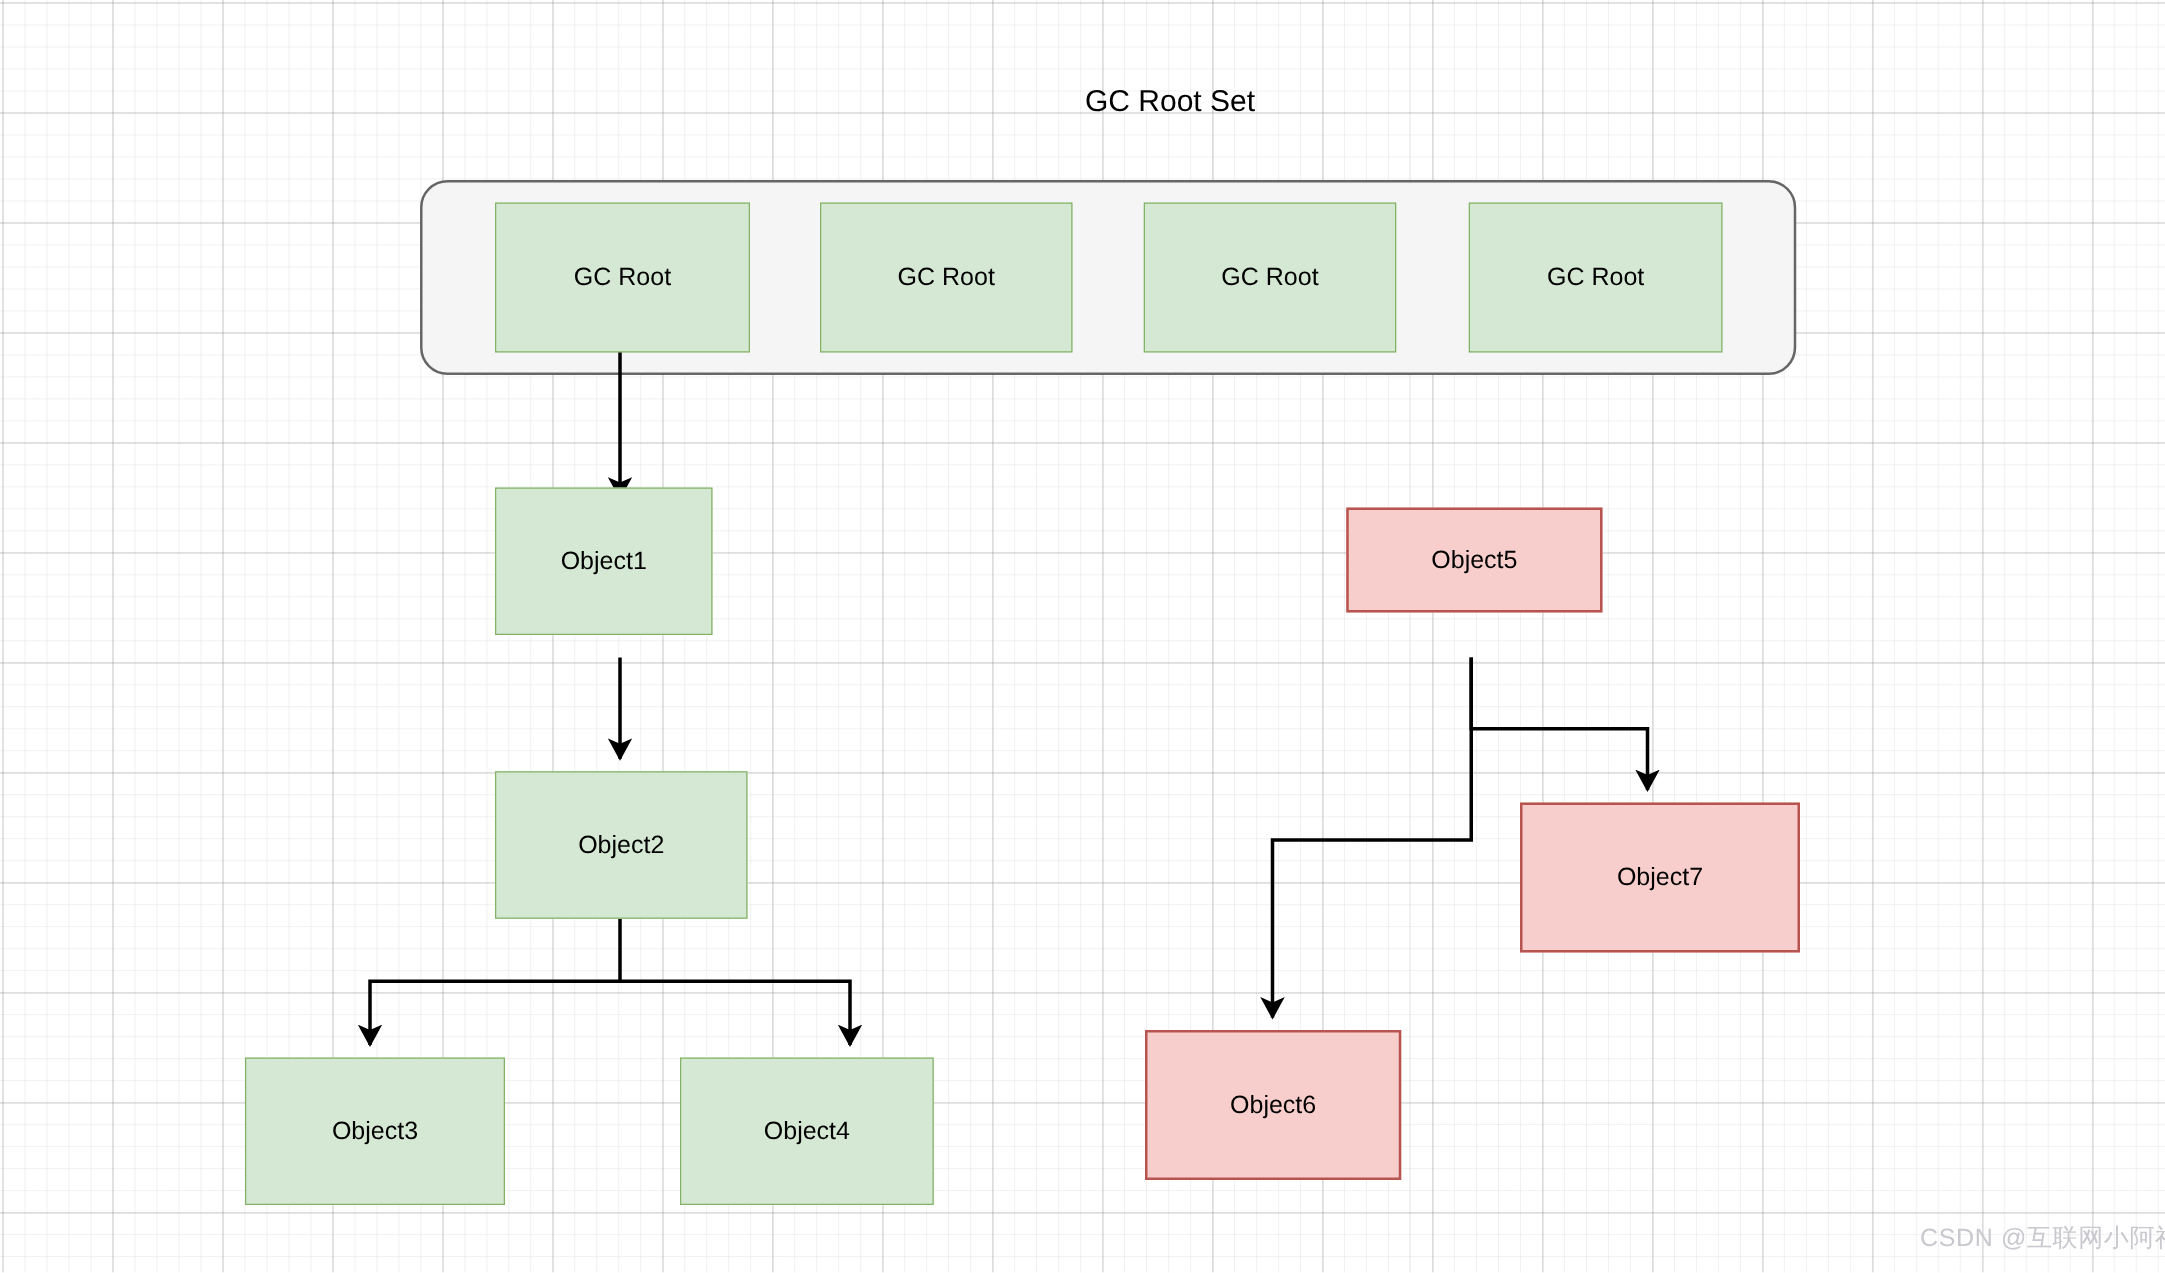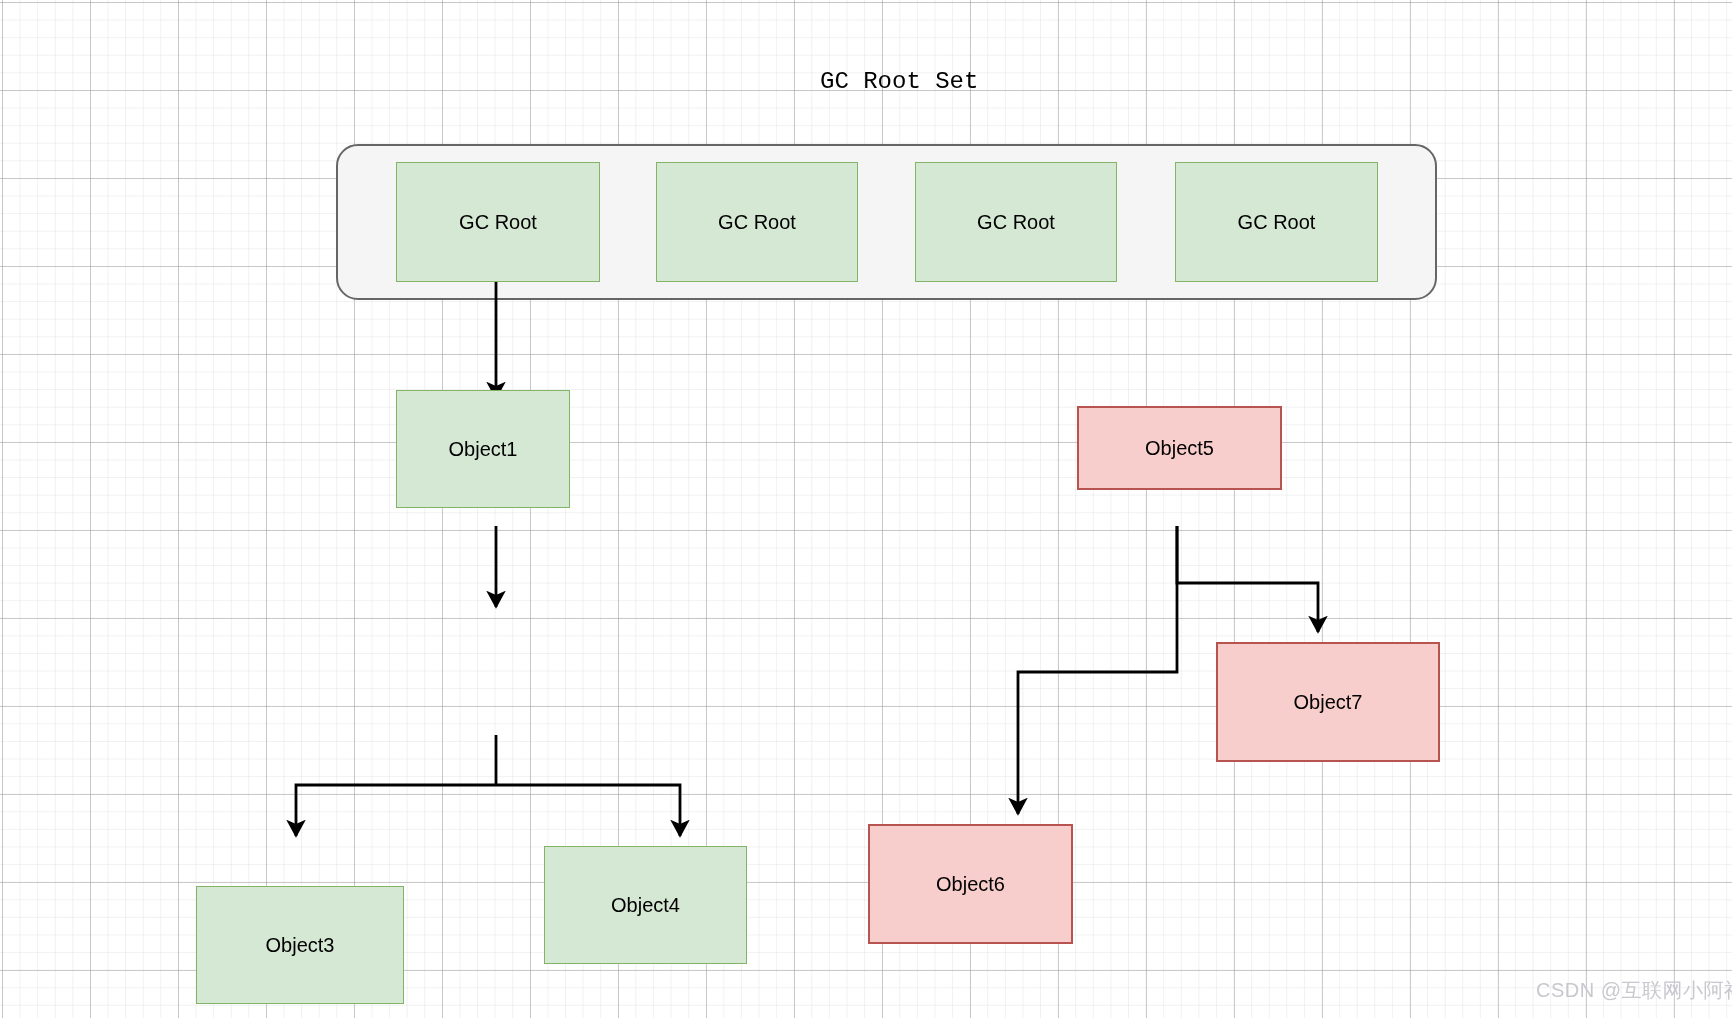--- a/index.html
+++ b/index.html
@@ -26,21 +26,22 @@
     background-position: 2px 2px, 2px 2px, 2px 2px, 2px 2px;
     overflow: hidden;
     font-family: "Liberation Sans", sans-serif;
   }
 
   .title {
     position: absolute;
     font-size: 24px;
     color: #000000;
     white-space: nowrap;
-    font-family: Liberation Mono, monospace;
+    font-family: Liberation Sans, sans-serif;
+    margin-left: 48px;
   }
 
   .rootset-container {
     position: absolute;
     background: #f5f5f5;
     border: 2px solid #666666;
     border-radius: 22px;
     box-sizing: border-box;
   }
 
@@ -124,34 +125,37 @@
 
       <path d="M 1177 526 L 1177 583 L 1318 583 L 1318 632" marker-end="url(#arrowhead)"></path>
       <path d="M 1177 526 L 1177 672 L 1018 672 L 1018 814" marker-end="url(#arrowhead)"></path>
     </g>
   </svg>
 
   <div class="node green" style="left:396px; top:390px; width:174px; height:118px;">
     <span class="node-label">Object1</span>
   </div>
 
+  <div class="node green" style="left:396px; top:617px; width:202px; height:118px;">
+    <span class="node-label">Object2</span>
+  </div>
 
-  <div class="node green" style="left:196px; top:846px; width:208px; height:118px;margin-top:40px;">
+  <div class="node green" style="left:196px; top:846px; width:208px; height:118px;">
     <span class="node-label">Object3</span>
   </div>
 
   <div class="node green" style="left:544px; top:846px; width:203px; height:118px;">
     <span class="node-label">Object4</span>
   </div>
 
   <div class="node red" style="left:1077px; top:406px; width:205px; height:84px;">
     <span class="node-label">Object5</span>
   </div>
 
-  <div class="node red" style="left:868px; top:824px; width:205px; height:120px;">
+  <div class="node red" style="left:916px; top:824px; width:205px; height:120px;">
     <span class="node-label">Object6</span>
   </div>
 
   <div class="node red" style="left:1216px; top:642px; width:224px; height:120px;text-align:right;">
     <span class="node-label">Object7</span>
   </div>
 
   <div class="watermark" style="left:1536px; top:977px;">CSDN @互联网小阿祥</div>
 
 </div>

